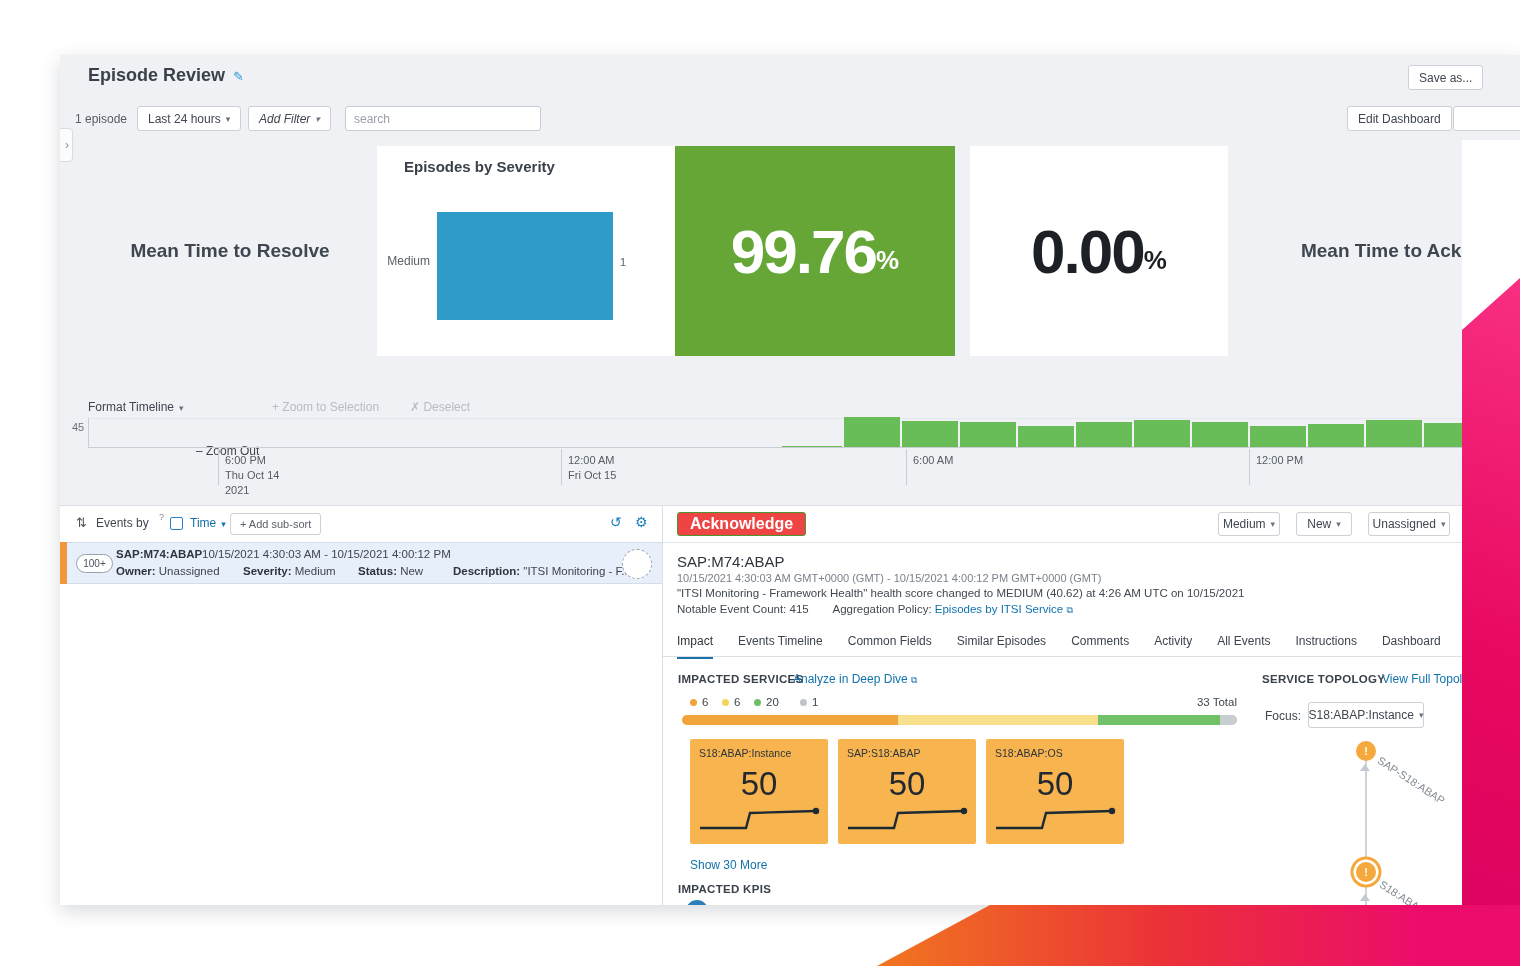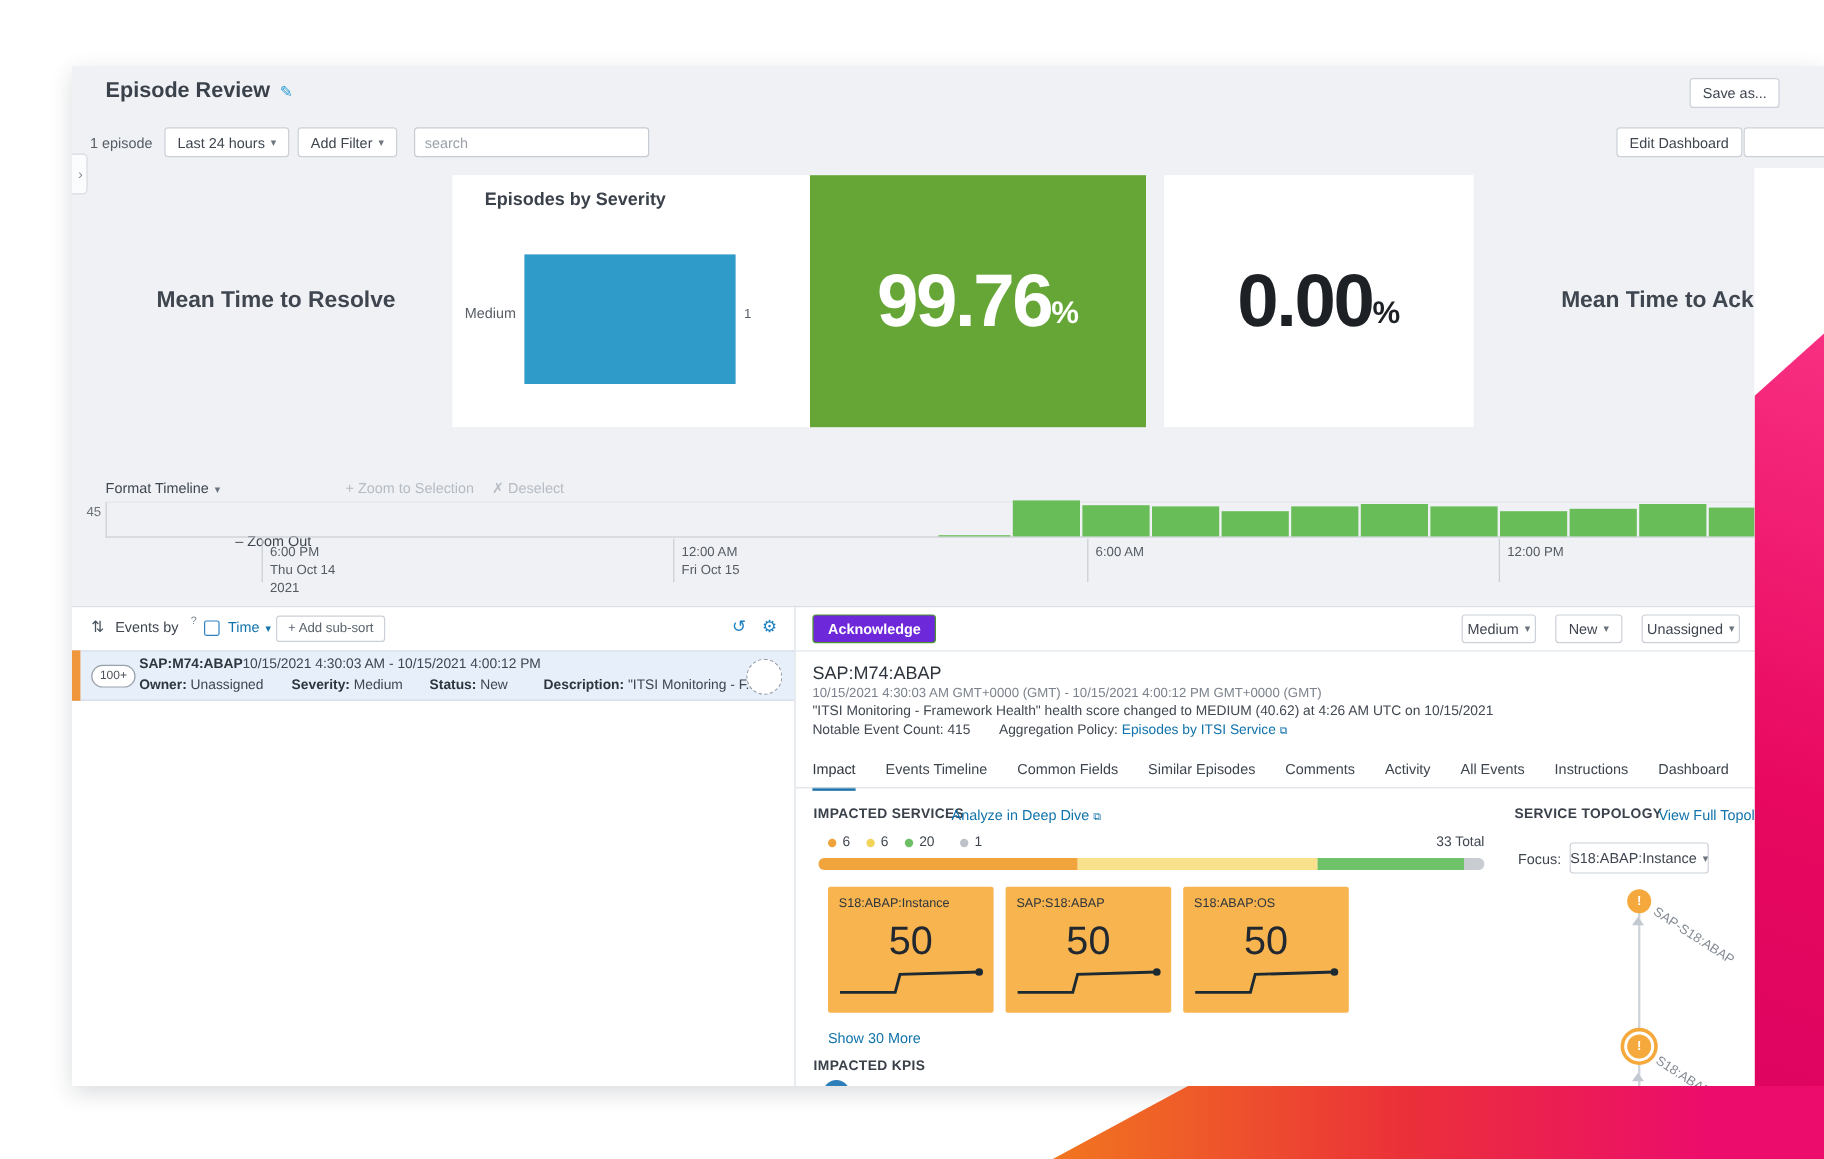--- a/index.html
+++ b/index.html
@@ -68,22 +68,22 @@
   .ep-stripe { position:absolute; left:0; top:-1px; bottom:-1px; width:7px; background:#f0963c; }
   .ep-badge { position:absolute; left:16px; top:11px; width:37px; height:19px; border:1px solid #99a1ab;
               border-radius:10px; background:#fff; font-size:10px; color:#4a525b;
               display:flex; align-items:center; justify-content:center; }
   .ep-l1 { position:absolute; top:5px; font-size:11.5px; color:#2e353d; white-space:nowrap; }
   .ep-l2-label { font-weight:bold; color:#2e353d;text-align:right; }
   .ep-field { position:absolute; top:22px; font-size:11.5px; color:#3f4650; white-space:nowrap; }
   .ep-avatar { position:absolute; left:562px; top:6px; width:30px; height:30px; border:1.5px dashed #9aa1aa;
                border-radius:50%; background:#fff; }
 
-  .ack-btn { position:absolute; left:617px; top:6px; height:24px; background:#6d28d9; border:1px solid #4c9630;
-             border-radius:3px; color:#fff; font-size:12px; font-weight:bold; display:flex; align-items:center;
+  .ack-btn { position:absolute; left:617px; top:6px; height:24px; background:#ef4444; border:1px solid #4c9630;
+             border-radius:3px; color:#fff; font-size:16px; font-weight:bold; display:flex; align-items:center;
              padding:0 12px; }
   .dd { position:absolute; top:6px; height:24px; }
   .detail-hdr-border { position:absolute; left:603px; right:0; top:36px; height:1px; background:#e2e6ea; }
   .ep-title { position:absolute; left:617px; top:47px; font-size:15px; color:#2e353d; }
   .meta-gray { position:absolute; left:617px; top:66px; font-size:11px; color:#7b828c; white-space:nowrap; }
   .meta-dark { position:absolute; left:617px; top:81px; font-size:11.5px; color:#414851; white-space:nowrap; }
   .meta-row { position:absolute; left:617px; top:97px; font-size:11.5px; color:#414851; white-space:nowrap; }
   .link { color:#1173ab; text-decoration:none; }
   .ext { font-size:9px; }
 
@@ -138,21 +138,21 @@
     <div class="page-title"><span>Episode Review</span><span class="edit-pencil">✎</span></div>
     <div class="btn" style="left:1348px; top:10px;">
         <span>Save as...</span>
       </div>
 
     <div class="episode-count">1 episode</div>
     <div class="btn" style="left:77px; top:51px;">
         <span>Last 24 hours</span>
         <span class="caret">▾</span>
       </div>
-    <div class="btn" style="left:188px; top:51px;">
+    <div class="btn" style="left:188px; top:51px;font-style:italic;">
         <span>Add Filter</span>
         <span class="caret">▾</span>
       </div>
     <input class="search-box" placeholder="search" style="">
     <div class="btn" style="left:1287px; top:51px;">
         <span>Edit Dashboard</span>
       </div>
     <div class="btn" style="left:1393px; top:51px; width:120px;"></div>
 
     <div class="kpi-title-panel" style="left:20px; width:300px;">Mean Time to Resolve</div>
@@ -171,21 +171,21 @@
 
     <div class="panel-white big-value" style="left:910px; width:258px; color:#1d2126;">
       <span class="big-num">0.00</span>
       <span class="big-pct">%</span>
     </div>
 
     <div class="kpi-title-panel" style="left:1225px; width:280px;">Mean Time to Acknowledge</div>
 
     <div class="tl-toolbar-item" style="left:28px;"><span>Format Timeline</span><span class="caret">▾</span></div>
     <div class="tl-toolbar-item" style="left:136px;margin-top:44px;">– Zoom Out</div>
-    <div class="tl-toolbar-item tl-disabled" style="left:228px;">+ Zoom to Selection</div>
+    <div class="tl-toolbar-item tl-disabled" style="left:212px;">+ Zoom to Selection</div>
     <div class="tl-toolbar-item tl-disabled" style="left:350px;">✗ Deselect</div>
 
     <div class="tl-ymax">45</div>
     <div class="tl-plot" id="tl-plot">
         <div class="tl-bar" style="left: 693px; width: 60px; height: 1.3px; background: rgb(104, 189, 88);"></div>
         <div class="tl-bar" style="left: 755px; width: 56px; height: 30px; background: rgb(104, 189, 88);"></div>
         <div class="tl-bar" style="left: 813px; width: 56px; height: 26px; background: rgb(104, 189, 88);"></div>
         <div class="tl-bar" style="left: 871px; width: 56px; height: 24.7px; background: rgb(104, 189, 88);"></div>
         <div class="tl-bar" style="left: 929px; width: 56px; height: 20.7px; background: rgb(104, 189, 88);"></div>
         <div class="tl-bar" style="left: 987px; width: 56px; height: 24.7px; background: rgb(104, 189, 88);"></div>

